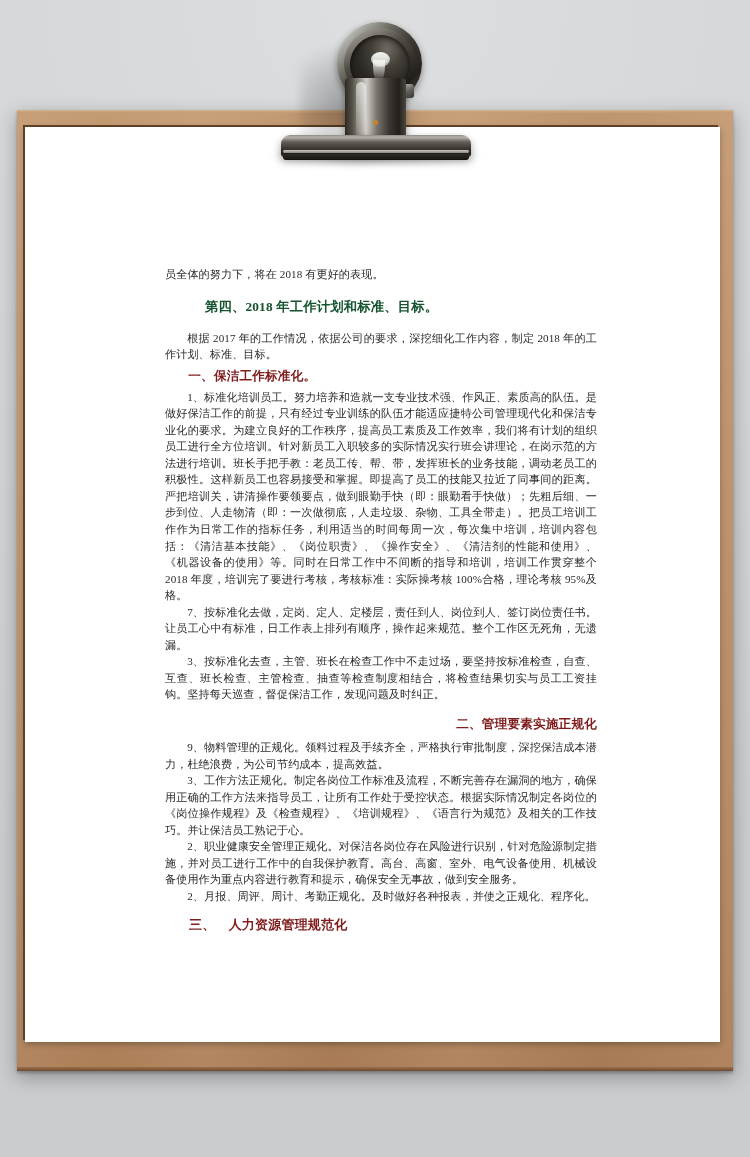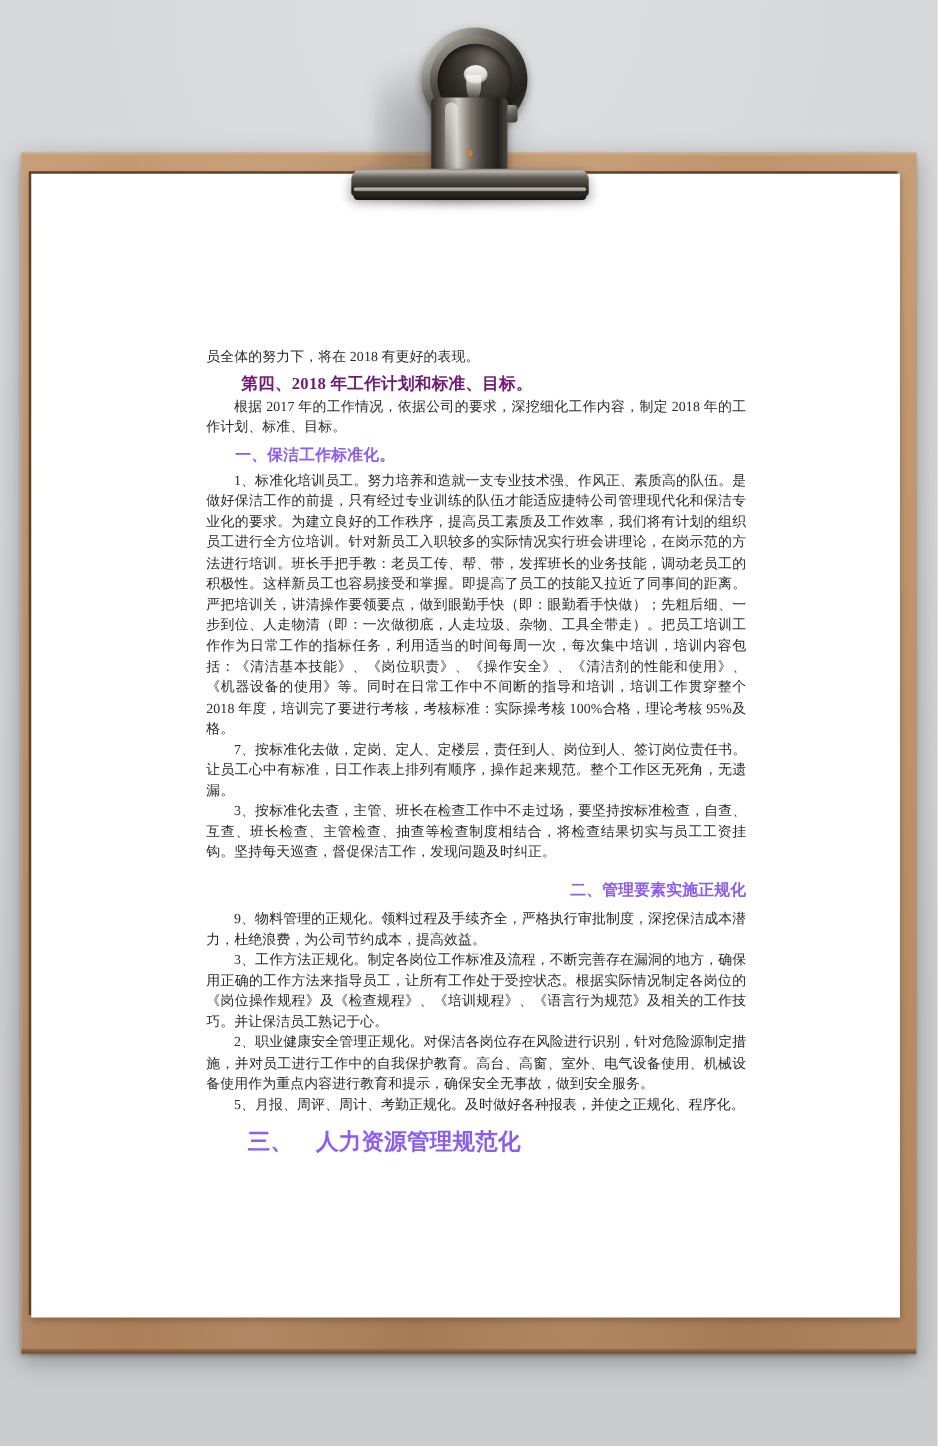--- a/index.html
+++ b/index.html
@@ -15,21 +15,21 @@
   
   .backdrop{
     position:absolute;inset:0;
     background:
       radial-gradient(120% 80% at 50% 0%, #dcdedf 0%, #d3d5d6 55%, #caccce 100%);
   }
 
   
   .board{
     position:absolute;
-    left:17px;top:122px;
+    left:17px;top:110px;
     width:716px;height:961px;
     background:linear-gradient(180deg,#c49a72 0%,#bd9068 35%,#b58860 70%,#ad7f58 100%);
     box-shadow:0 6px 18px rgba(0,0,0,.30), 0 2px 3px rgba(0,0,0,.25);
   }
   .board:before{ 
     content:"";position:absolute;inset:0;
     background:
       linear-gradient(90deg,
         rgba(255,255,255,.05) 0%,
         rgba(255,255,255,.00) 12%,
@@ -74,41 +74,41 @@
     line-height:16.55px;
     text-align:justify;
     text-justify:inter-ideograph;
     letter-spacing:0.1px;
   }
   .doc p{margin:0;}
   .p-body{ text-indent:2em; }
   .p-flush{ text-indent:0; }
 
   h2.sec{
-    margin:0;
+    margin:12px;
     font-size:13.3px;
     line-height:23px;
     font-weight:bold;
     text-indent:2.1em;
     letter-spacing:.2px;
-    color:#701a75;
+    color:#14532d;
     text-align:left;
   }
   h3.sub{
     margin:0;
     font-size:12.6px;
     line-height:26px;
     font-weight:bold;
     text-indent:1.85em;
     letter-spacing:.2px;
-    color:#8b5cf6;
+    color:#7f1d1d;
     text-align:left;
   }
   h3.sub.gap{ line-height:30px;text-align:right; }
-  h3.sub.last{ line-height:34px; font-size:18px; }
+  h3.sub.last{ line-height:34px; font-size:13px; }
   .spacer-xs{height:3px;}
   .spacer-sm{height:6px;}
 
   
   .clip{
     position:absolute;
     left:0;top:0;width:750px;height:185px;
     pointer-events:none;
   }
   .clip-shadow{
@@ -234,21 +234,21 @@
         <p class="p-body">7、按标准化去做，定岗、定人、定楼层，责任到人、岗位到人、签订岗位责任书。让员工心中有标准，日工作表上排列有顺序，操作起来规范。整个工作区无死角，无遗漏。</p>
         <p class="p-body">3、按标准化去查，主管、班长在检查工作中不走过场，要坚持按标准检查，自查、互查、班长检查、主管检查、抽查等检查制度相结合，将检查结果切实与员工工资挂钩。坚持每天巡查，督促保洁工作，发现问题及时纠正。</p>
 
         <div class="spacer-sm"></div>
 
         <h3 class="sub gap">二、管理要素实施正规化</h3>
 
         <p class="p-body">9、物料管理的正规化。领料过程及手续齐全，严格执行审批制度，深挖保洁成本潜力，杜绝浪费，为公司节约成本，提高效益。</p>
         <p class="p-body">3、工作方法正规化。制定各岗位工作标准及流程，不断完善存在漏洞的地方，确保用正确的工作方法来指导员工，让所有工作处于受控状态。根据实际情况制定各岗位的《岗位操作规程》及《检查规程》、《培训规程》、《语言行为规范》及相关的工作技巧。并让保洁员工熟记于心。</p>
         <p class="p-body">2、职业健康安全管理正规化。对保洁各岗位存在风险进行识别，针对危险源制定措施，并对员工进行工作中的自我保护教育。高台、高窗、室外、电气设备使用、机械设备使用作为重点内容进行教育和提示，确保安全无事故，做到安全服务。</p>
-        <p class="p-body">5、月报、周评、周计、考勤正规化。及时做好各种报表，并使之正规化、程序化。</p>
+        <p class="p-body">2、月报、周评、周计、考勤正规化。及时做好各种报表，并使之正规化、程序化。</p>
 
         <div class="spacer-xs"></div>
 
         <h3 class="sub last">三、　人力资源管理规范化</h3>
 
       </div>
 
     </div>
   </div>
 </div>

